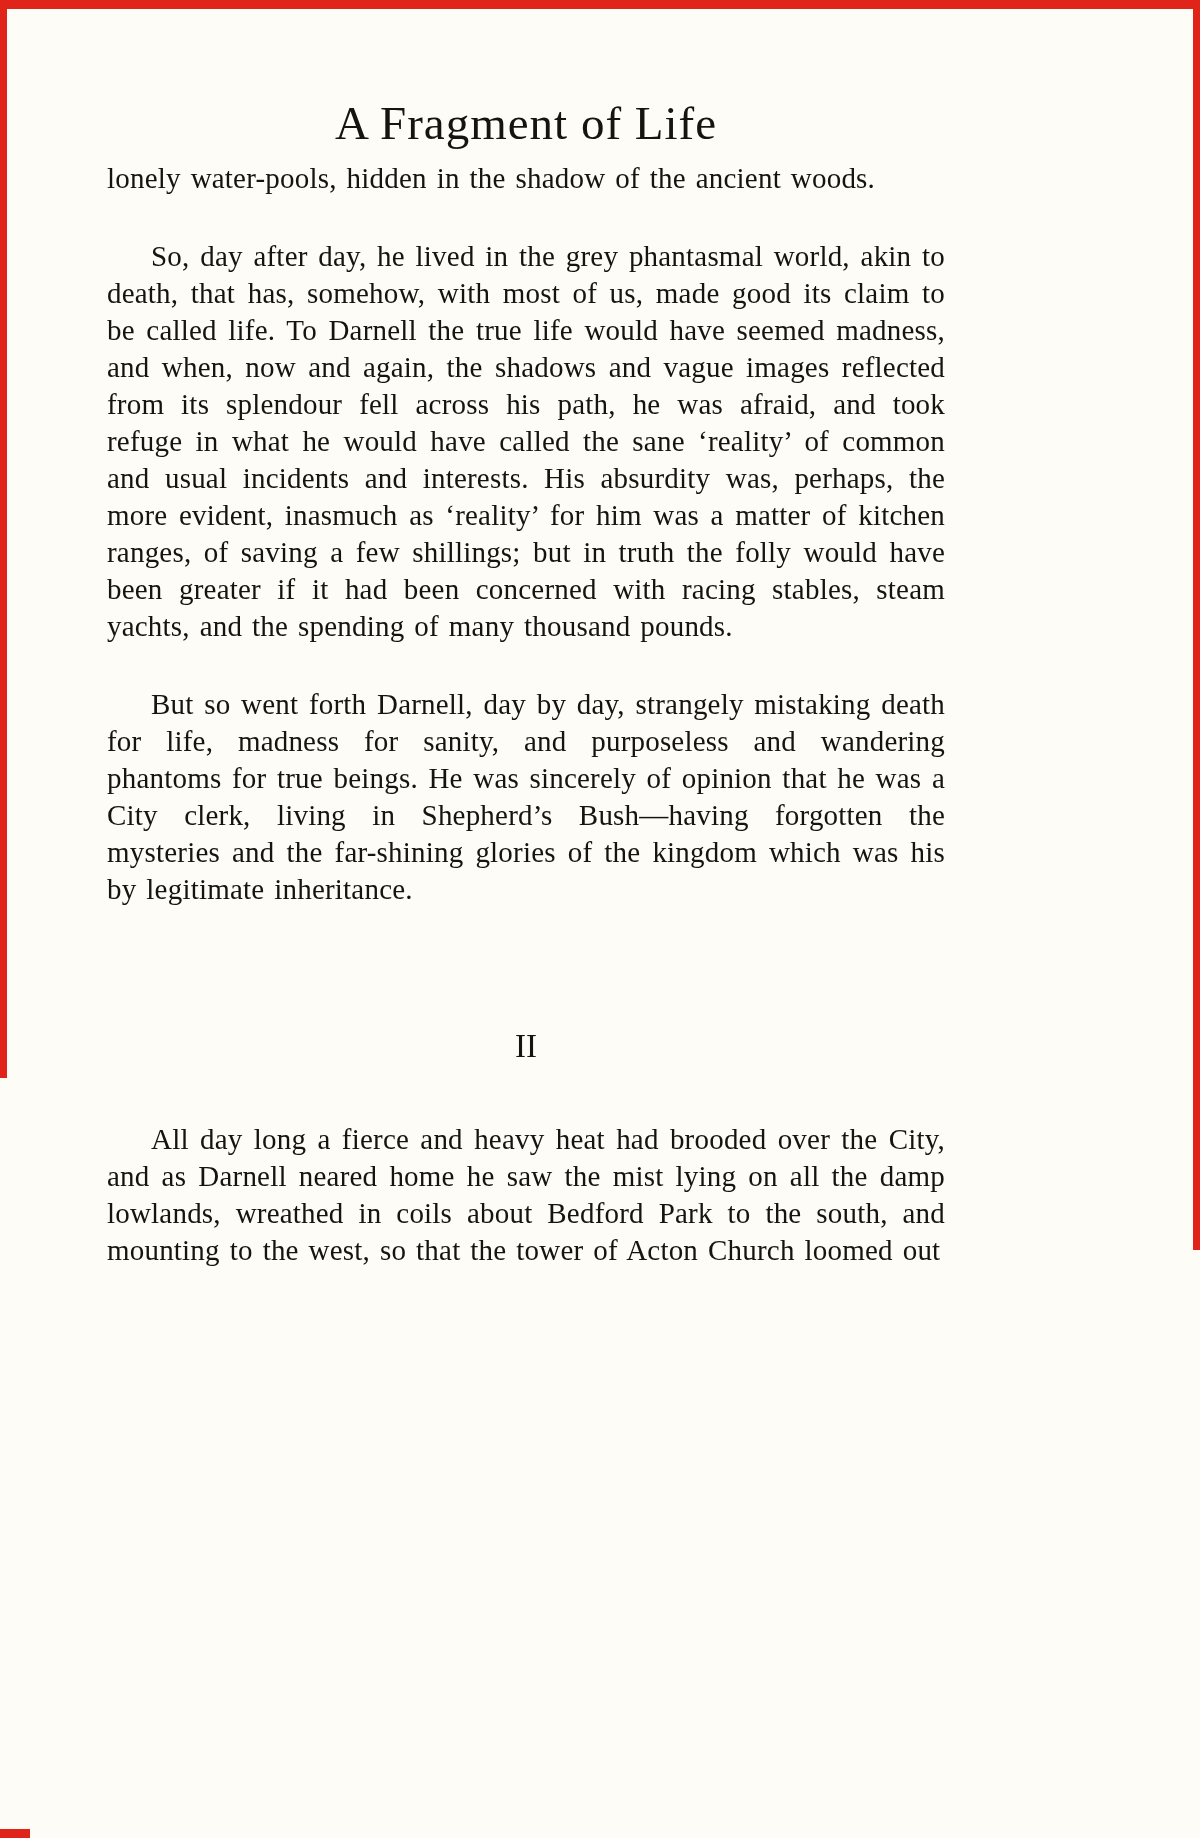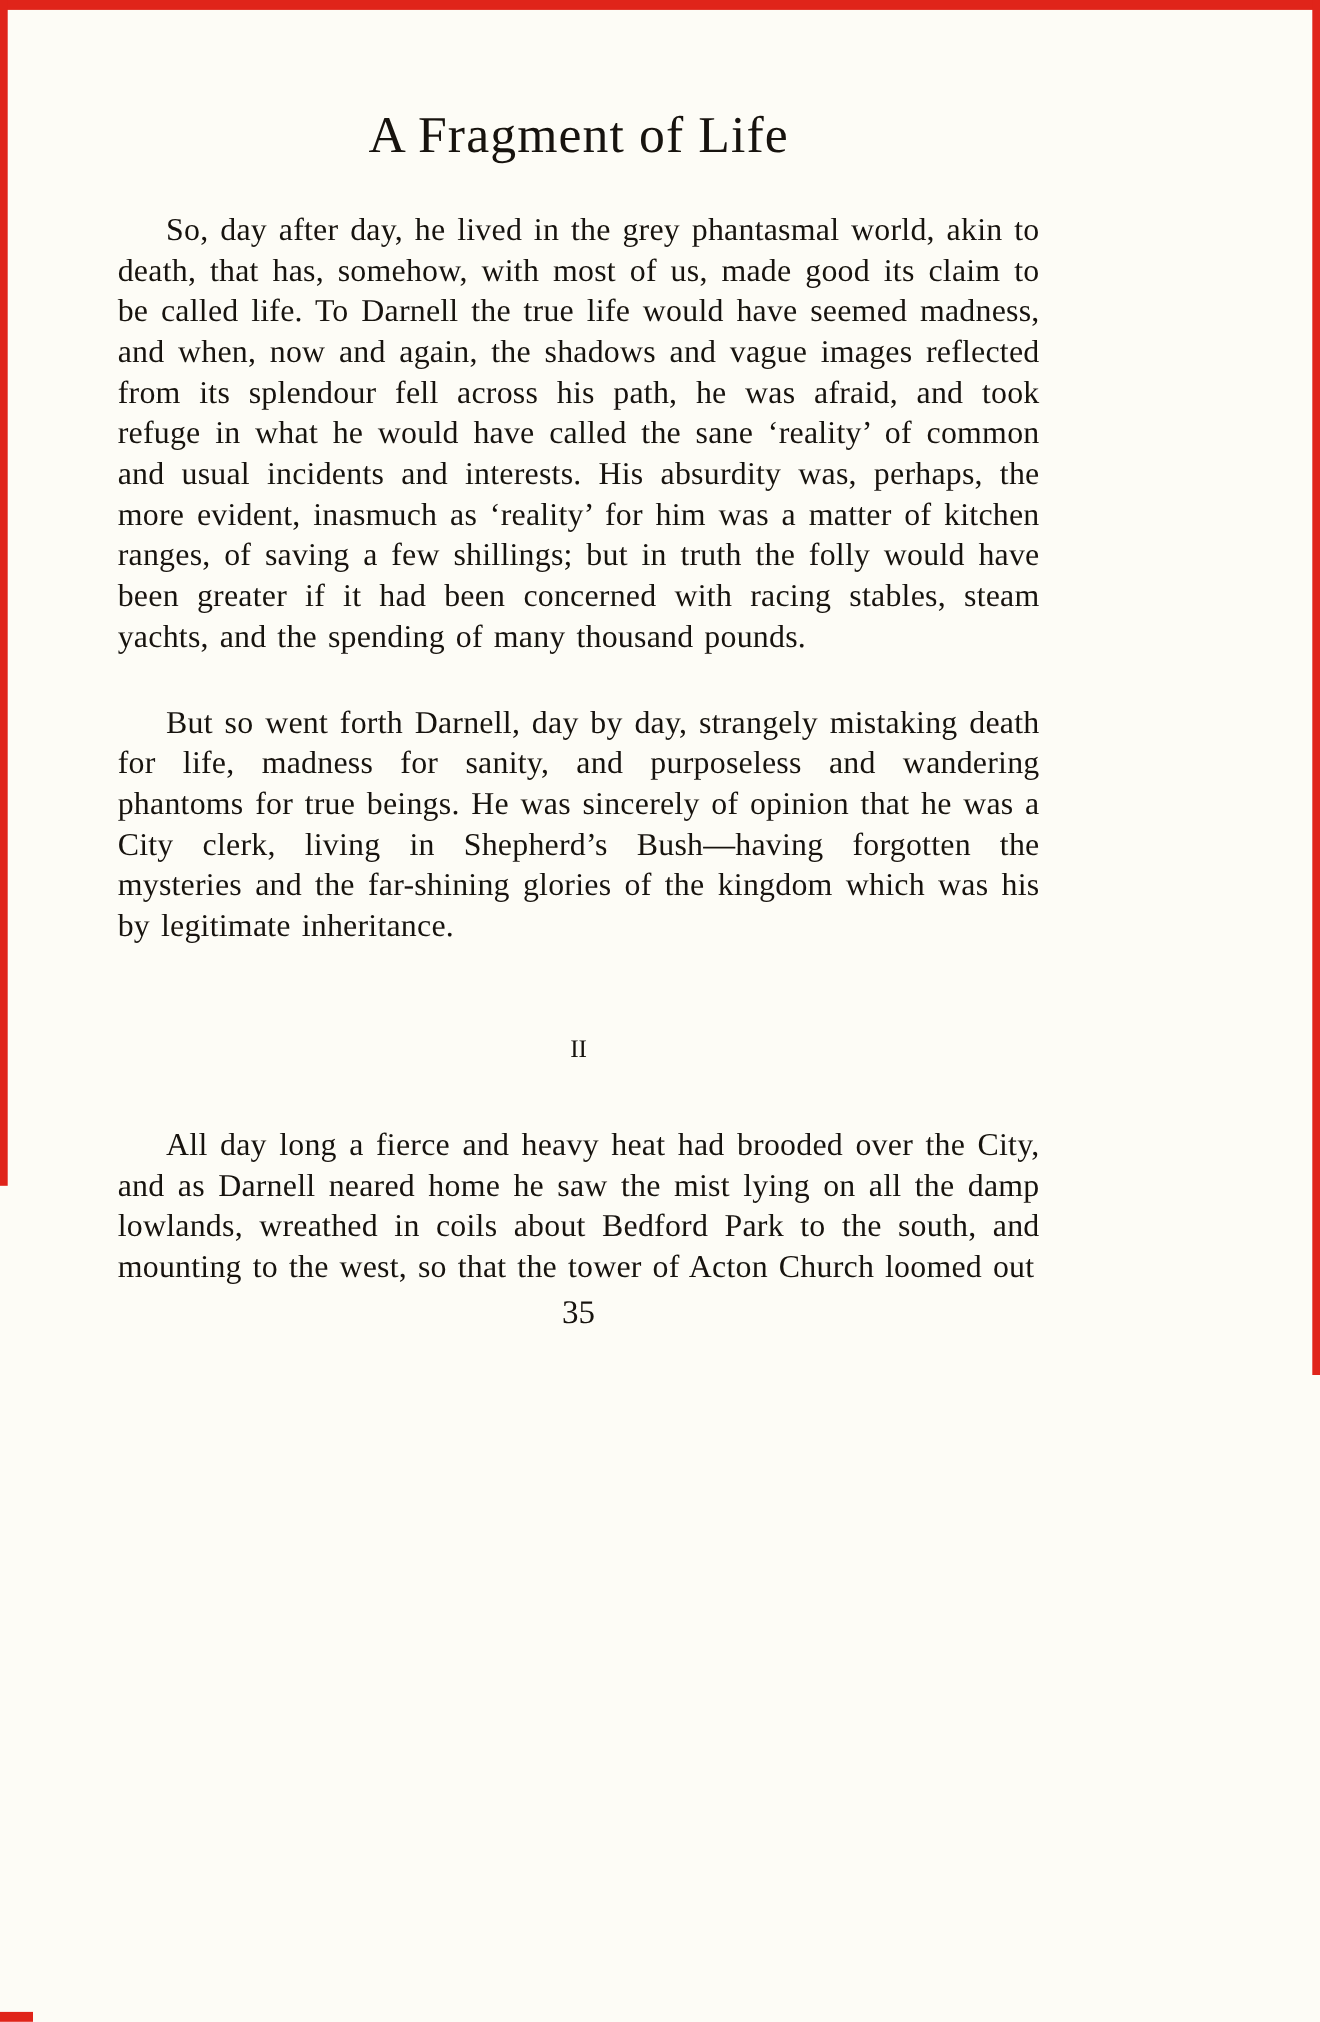--- a/index.html
+++ b/index.html
@@ -43,47 +43,47 @@
     text-align: justify;
     margin: 0;
     letter-spacing: 0.2px;
     word-spacing: 2.5px;
   }
   .body-para.indent {
     text-indent: 44px;
     margin-top: 41px;
   }
   .section-heading {
-    font-size: 23px;
+    font-size: 33px;
     text-align: center;
-    margin: 80px 0 56px 0;
+    margin: 120px 0 56px 0;
     font-weight: 400;
   }
   .page-number {
     font-size: 30px;
     text-align: center;
     margin-top: 6px;
   }
 </style>
 </head>
 <body>
 
 <div class="scan-edge edge-top"></div>
 <div class="scan-edge edge-left"></div>
 <div class="scan-edge edge-right"></div>
 <div class="scan-edge edge-bottom"></div>
 
 <div class="page-block">
 
   <h1 class="book-title">A Fragment of Life</h1>
 
+  <p class="body-para">lonely water-pools, hidden in the shadow of the ancient woods.</p>
 
   <p class="body-para indent">So, day after day, he lived in the grey phantasmal world, akin to death, that has, somehow, with most of us, made good its claim to be called life. To Darnell the true life would have seemed madness, and when, now and again, the shadows and vague images reflected from its splendour fell across his path, he was afraid, and took refuge in what he would have called the sane ‘reality’ of common and usual incidents and interests. His absurdity was, perhaps, the more evident, inasmuch as ‘reality’ for him was a matter of kitchen ranges, of saving a few shillings; but in truth the folly would have been greater if it had been concerned with racing stables, steam yachts, and the spending of many thousand pounds.</p>
 
   <p class="body-para indent">But so went forth Darnell, day by day, strangely mistaking death for life, madness for sanity, and purposeless and wandering phantoms for true beings. He was sincerely of opinion that he was a City clerk, living in Shepherd’s Bush—having forgotten the mysteries and the far-shining glories of the kingdom which was his by legitimate inheritance.</p>
 
   <div class="section-heading">II</div>
 
   <p class="body-para indent">All day long a fierce and heavy heat had brooded over the City, and as Darnell neared home he saw the mist lying on all the damp lowlands, wreathed in coils about Bedford Park to the south, and mounting to the west, so that the tower of Acton Church loomed out</p>
 
-  <div class="page-number">35</div>
 
 </div>
 
 </body></html>

